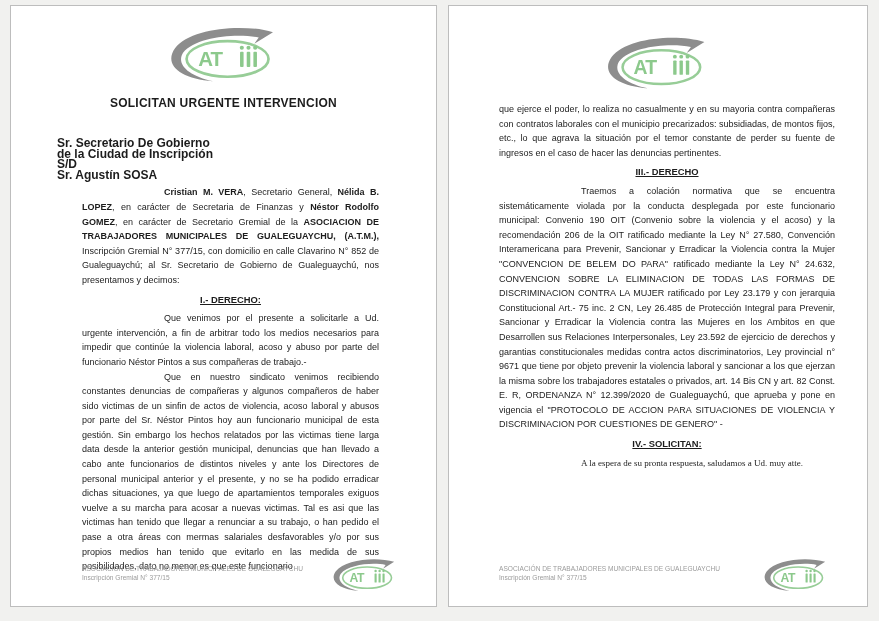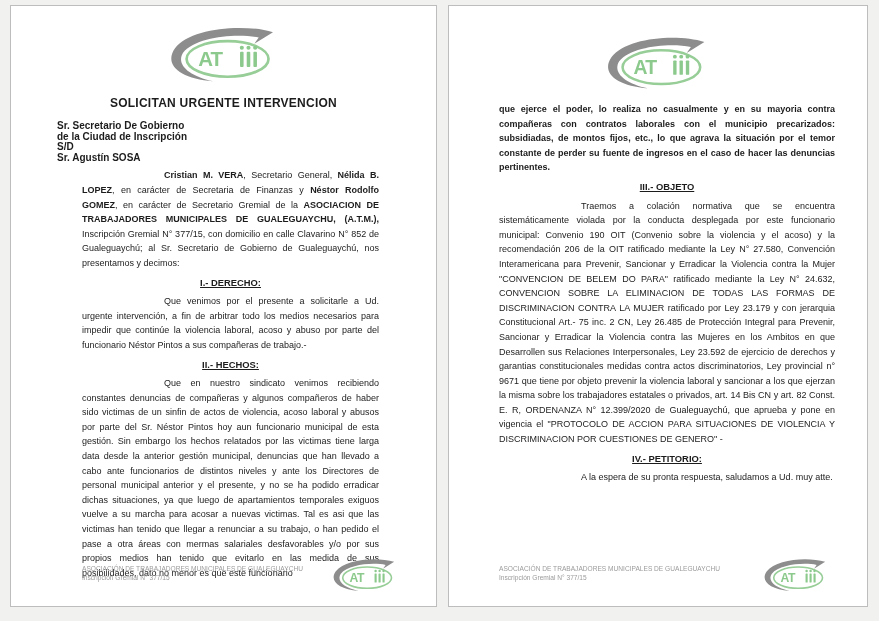--- a/index.html
+++ b/index.html
@@ -16,30 +16,30 @@
     position:relative;overflow:hidden;
   }
   .page2{width:420px;}
   .logo-top{text-align:center;margin-top:20px;}
   .page2 .logo-top{margin-top:30px;}
   .doc-title{
     text-align:center;font-weight:bold;font-size:12px;
     letter-spacing:.25px;margin-top:9px;
   }
   .recipient{
-    margin:11px 0 0 46px;font-weight:bold;
-    font-size:10px;line-height:10.6px;
+    margin:28px 0 0 46px;font-weight:bold;
+    font-size:12px;line-height:10.6px;
   }
   .col{
     margin:5px 57px 4px 71px;
     font-size:9px;line-height:14.6px;text-align:justify;
   }
   .page2 .col{margin:8px 32px 0 50px;}
   .par{margin:0;text-indent:82px;}
-  .par.noindent{text-indent:0;font-weight:bold;}
+  .par.noindent{text-indent:0;}
   .sec-heading{
     text-align:center;font-weight:bold;font-size:9.4px;
     text-decoration:underline;margin:5px 0 4px 0;
   }
   .footer{
     position:absolute;left:0;right:0;bottom:8px;height:46px;
   }
   .footer-text{
     position:absolute;left:71px;bottom:16px;
     font-size:6.6px;line-height:9px;color:#9b9b9b;
@@ -77,21 +77,20 @@
       <div>S/D</div>
       <div>Sr. Agustín SOSA</div>
     </div>
 
     <div class="col">
       <p class="par"><b>Cristian M. VERA</b><span>, Secretario General, </span><b>Nélida B. LOPEZ</b><span>, en carácter de Secretaria de Finanzas y </span><b>Néstor Rodolfo GOMEZ</b><span>, en carácter de Secretario Gremial de la </span><b>ASOCIACION DE TRABAJADORES MUNICIPALES DE GUALEGUAYCHU, (A.T.M.),</b><span> Inscripción Gremial N° 377/15, con domicilio en calle Clavarino N° 852 de Gualeguaychú; al Sr. Secretario de Gobierno de Gualeguaychú, nos presentamos y decimos:</span></p>
 
       <div class="sec-heading">I.- DERECHO:</div>
       <p class="par">Que venimos por el presente a solicitarle a Ud. urgente intervención, a fin de arbitrar todo los medios necesarios para impedir que continúe la violencia laboral, acoso y abuso por parte del funcionario Néstor Pintos a sus compañeras de trabajo.-</p>
 
-      <div class="sec-heading">II.- HECHOS:</div>
       <p class="par">Que en nuestro sindicato venimos recibiendo constantes denuncias de compañeras y algunos compañeros de haber sido victimas de un sinfin de actos de violencia, acoso laboral y abusos por parte del Sr. Néstor Pintos hoy aun funcionario municipal de esta gestión.  Sin embargo los hechos relatados por las victimas tiene larga data desde la anterior gestión municipal, denuncias que han llevado a cabo ante funcionarios de distintos niveles y ante los Directores de personal municipal anterior y el presente, y no se ha podido erradicar dichas situaciones, ya que luego de apartamientos temporales exiguos vuelve a su marcha para acosar a nuevas victimas. Tal es asi que las victimas han tenido que llegar a renunciar a su trabajo, o han pedido el pase a otra áreas con mermas salariales desfavorables y/o por sus propios medios han tenido que evitarlo en las medida de sus posibilidades, dato no menor es que este funcionario</p>
     </div>
 
     <div class="footer">
       <div class="footer-text">
         <div>ASOCIACIÓN DE TRABAJADORES MUNICIPALES DE GUALEGUAYCHU</div>
         <div>Inscripción Gremial N° 377/15</div>
       </div>
       <div class="footer-logo">
         <svg width="70" height="34" viewBox="0 0 132 64">
@@ -121,25 +120,25 @@
         <rect x="99" y="29" width="4" height="17" rx="1" fill="#8cc98c"></rect>
         <circle cx="86" cy="24.5" r="2.3" fill="#8cc98c"></circle>
         <circle cx="93.5" cy="24.5" r="2.3" fill="#8cc98c"></circle>
         <circle cx="101" cy="24.5" r="2.3" fill="#8cc98c"></circle>
       </svg>
     </div>
 
     <div class="col">
       <p class="par noindent">que ejerce el poder, lo realiza no casualmente y en su mayoria contra compañeras con contratos laborales con el municipio precarizados: subsidiadas, de montos fijos, etc., lo que agrava la situación por el temor constante de perder su fuente de ingresos en el caso de hacer las denuncias pertinentes.</p>
 
-      <div class="sec-heading">III.- OBJETO</div>
+      <div class="sec-heading">III.- DERECHO</div>
       <p class="par">Traemos a colación normativa que se encuentra sistemáticamente violada por la conducta desplegada por este funcionario municipal: Convenio 190 OIT (Convenio sobre la violencia y el acoso) y la recomendación 206 de la OIT ratificado mediante la Ley N° 27.580, Convención Interamericana para Prevenir,  Sancionar y Erradicar la Violencia contra la Mujer  "CONVENCION DE BELEM DO PARA" ratificado mediante la Ley N° 24.632, CONVENCION SOBRE LA ELIMINACION DE TODAS LAS FORMAS DE DISCRIMINACION CONTRA LA MUJER ratificado por Ley 23.179 y con jerarquia Constitucional Art.- 75 inc. 2 CN, Ley 26.485 de Protección Integral para Prevenir, Sancionar y Erradicar la Violencia contra las Mujeres en los Ambitos en que Desarrollen sus Relaciones Interpersonales, Ley 23.592 de ejercicio de derechos y garantias constitucionales medidas contra actos discriminatorios, Ley  provincial n° 9671 que tiene por objeto prevenir la violencia laboral y sancionar a los que ejerzan la misma sobre los trabajadores estatales o privados, art. 14 Bis CN y art. 82 Const. E. R, ORDENANZA N° 12.399/2020 de Gualeguaychú, que aprueba y pone en vigencia el "PROTOCOLO DE ACCION PARA SITUACIONES DE VIOLENCIA Y DISCRIMINACION POR CUESTIONES DE GENERO" -</p>
 
-      <div class="sec-heading">IV.- PETITORIO:</div>
-      <p class="par" style="">A la espera de su pronta respuesta, saludamos a Ud. muy atte.</p>
+      <div class="sec-heading">IV.- SOLICITAN:</div>
+      <p class="par" style="font-family:Liberation Serif, serif;">A la espera de su pronta respuesta, saludamos a Ud. muy atte.</p>
     </div>
 
     <div class="footer">
       <div class="footer-text">
         <div>ASOCIACIÓN DE TRABAJADORES MUNICIPALES DE GUALEGUAYCHU</div>
         <div>Inscripción Gremial N° 377/15</div>
       </div>
       <div class="footer-logo">
         <svg width="70" height="34" viewBox="0 0 132 64">
           <ellipse cx="70" cy="37" rx="46" ry="20" fill="#ffffff" stroke="#97cd97" stroke-width="3"></ellipse>

